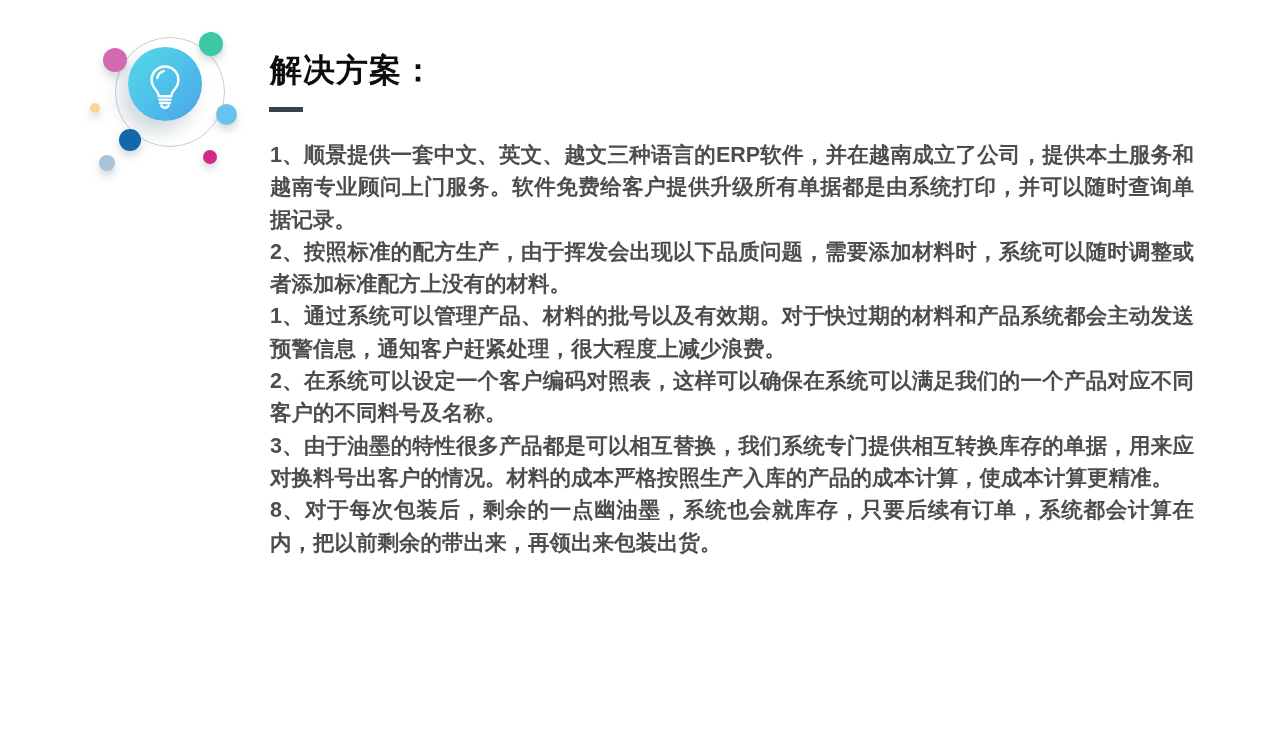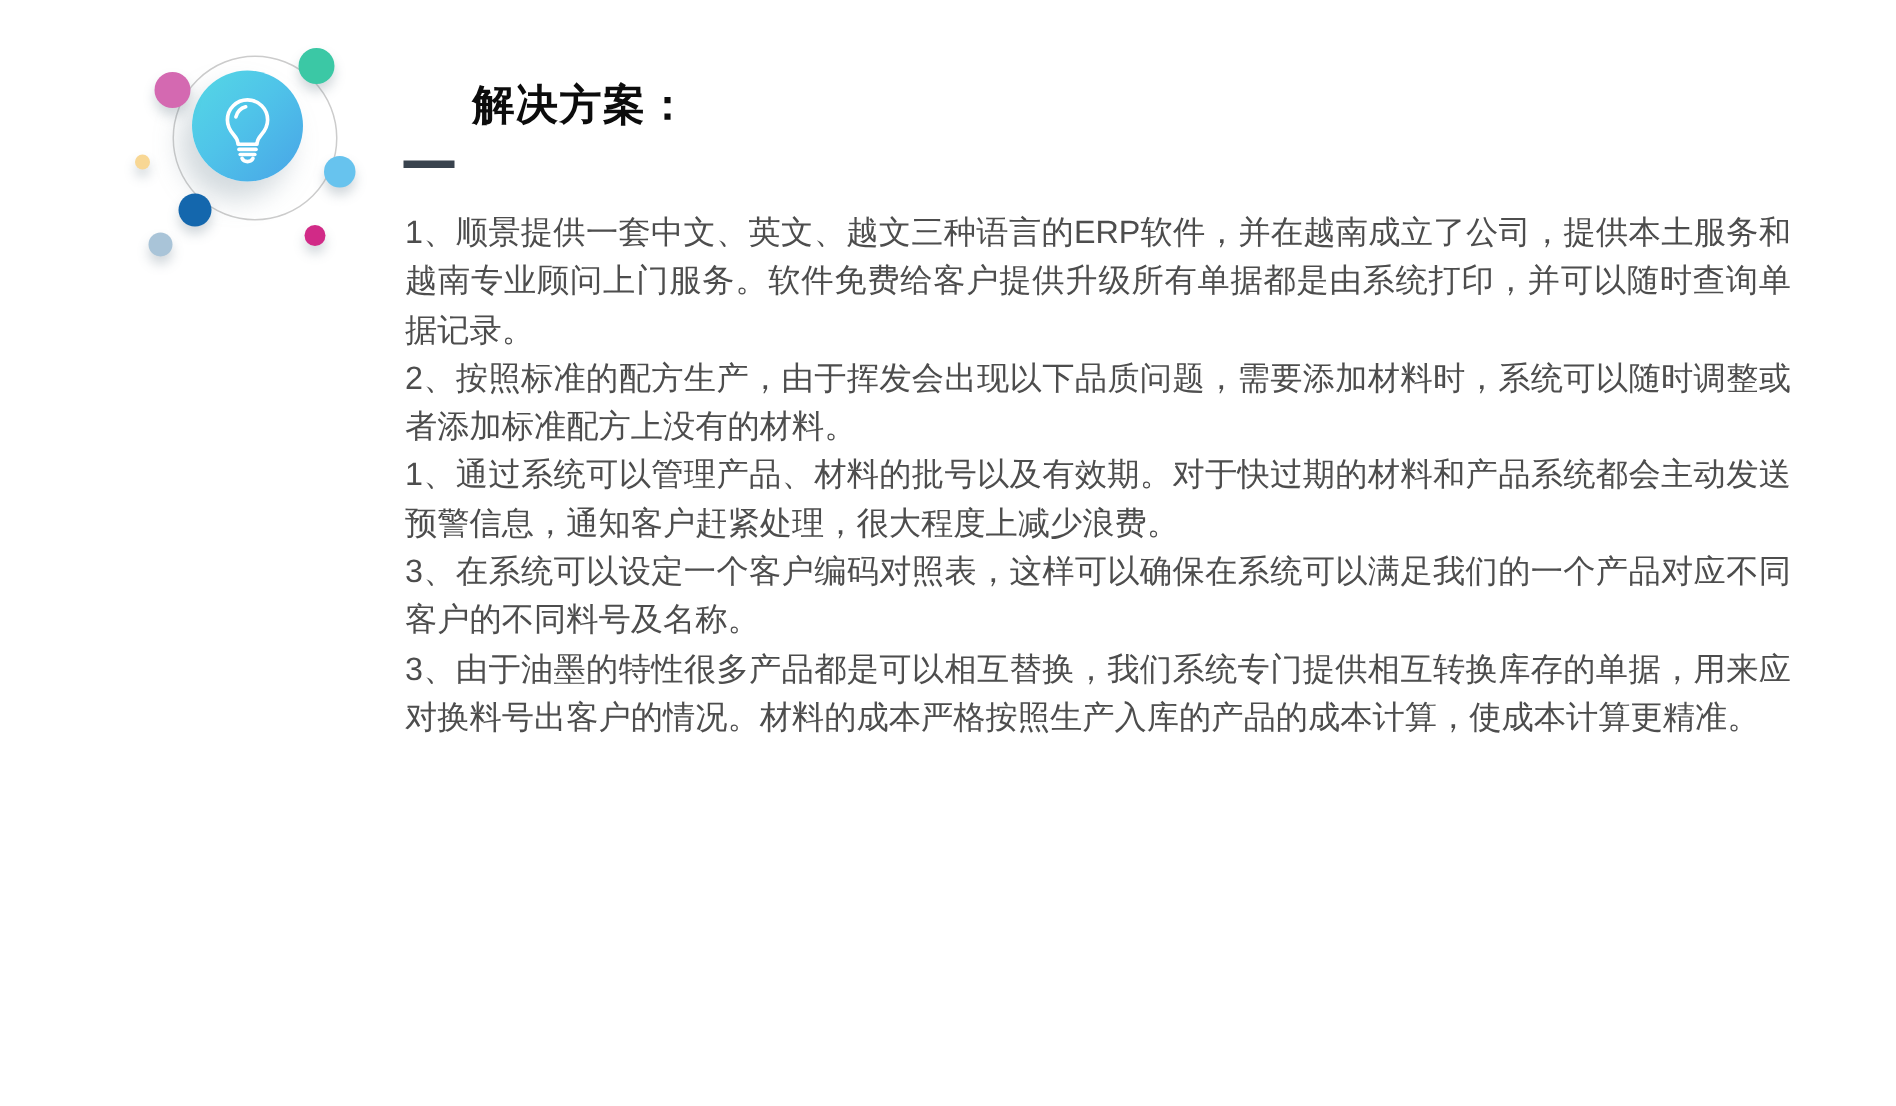--- a/index.html
+++ b/index.html
@@ -37,44 +37,44 @@
   .dot {
     position: absolute;
     border-radius: 50%;
     box-shadow: 0 5px 8px rgba(90, 110, 125, 0.28);
   }
 
   
   .page-title {
     position: absolute;
     left: 270px; top: 52px;
-    font-size: 28px;
+    font-size: 32px;
     line-height: 36px;
     font-weight: 700;
     color: #0c0c0c;
     letter-spacing: 1px;
-    margin-left: 45px;
   }
   .title-underline {
     position: absolute;
     left: 269px; top: 107px;
     width: 34px; height: 5px;
     background: #39434e;
   }
 
   
   .solution-list {
     position: absolute;
     left: 270px; top: 139px;
     width: 924px;
     font-size: 21.5px;
     line-height: 32.3px;
     color: #4d4d4d;
     text-align: justify;
     text-justify: inter-ideograph;
+    font-weight: bold;
   }
   .solution-list p { margin: 0; }
 </style>
 </head>
 <body>
 
 <div class="emblem">
   <span class="ring"></span>
   <div class="bulb-circle">
     <svg viewBox="0 0 64 64" width="52" height="52" aria-hidden="true">
@@ -98,15 +98,16 @@
     </div>
 </div>
 
 <h1 class="page-title">解决方案：</h1>
 <div class="title-underline" style="background: rgb(57, 67, 78);"></div>
 
 <div class="solution-list">
   <p>1、顺景提供一套中文、英文、越文三种语言的ERP软件，并在越南成立了公司，提供本土服务和越南专业顾问上门服务。软件免费给客户提供升级所有单据都是由系统打印，并可以随时查询单据记录。</p>
   <p>2、按照标准的配方生产，由于挥发会出现以下品质问题，需要添加材料时，系统可以随时调整或者添加标准配方上没有的材料。</p>
   <p>1、通过系统可以管理产品、材料的批号以及有效期。对于快过期的材料和产品系统都会主动发送预警信息，通知客户赶紧处理，很大程度上减少浪费。</p>
-  <p>3、在系统可以设定一个客户编码对照表，这样可以确保在系统可以满足我们的一个产品对应不同客户的不同料号及名称。</p>
+  <p>2、在系统可以设定一个客户编码对照表，这样可以确保在系统可以满足我们的一个产品对应不同客户的不同料号及名称。</p>
   <p>3、由于油墨的特性很多产品都是可以相互替换，我们系统专门提供相互转换库存的单据，用来应对换料号出客户的情况。材料的成本严格按照生产入库的产品的成本计算，使成本计算更精准。</p>
+  <p>8、对于每次包装后，剩余的一点幽油墨，系统也会就库存，只要后续有订单，系统都会计算在内，把以前剩余的带出来，再领出来包装出货。</p>
 </div>
 
 </body></html>

